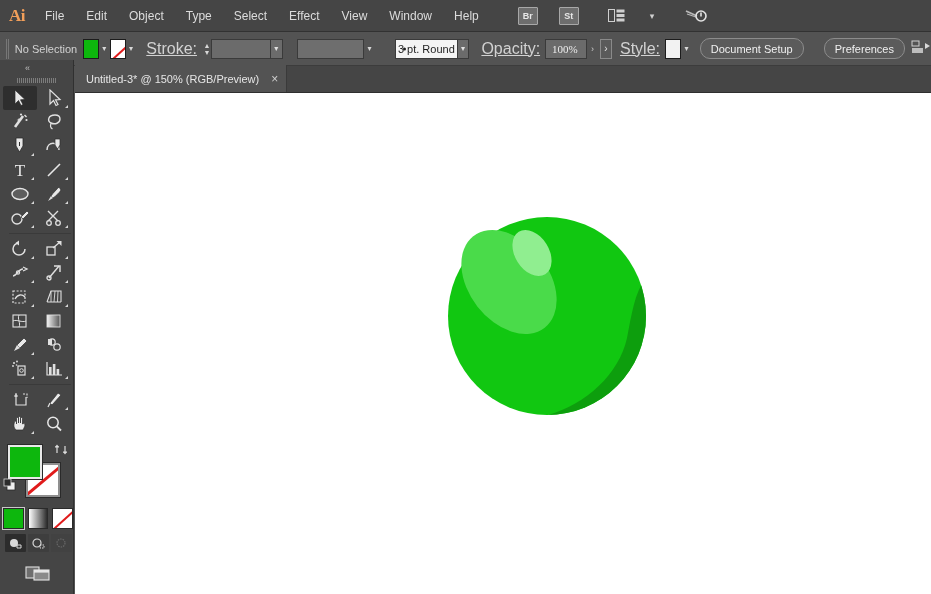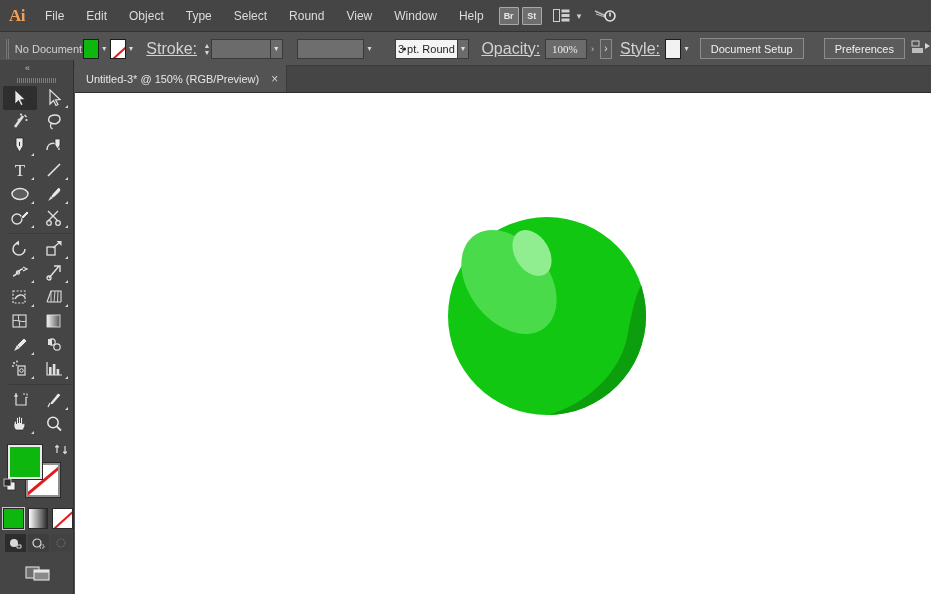--- a/index.html
+++ b/index.html
@@ -21,21 +21,21 @@
   }
   .ai-logo {
     width: 34px; height: 20px; display: flex; align-items: center;
     justify-content: center; font-size: 17px; font-weight: bold;
     color: #f29f5a; font-family: "Liberation Serif", serif; letter-spacing: -0.5px;
   }
   .menu-item {
     padding: 0 11px; height: 32px; line-height: 32px; font-size: 12px;
     color: #dcdcdc; cursor: default; white-space: nowrap;
   }
-  .menubar-right { margin-left: 4px; display: flex; align-items: center; gap: 3px; }
+  .menubar-right { margin-left: 28px; display: flex; align-items: center; gap: 21px; }
   .sq-btn {
     width: 20px; height: 18px; border: 1px solid #a8a8a8;
     background: #6e6e6e; color: #e8e8e8; font-size: 9px; font-weight: bold;
     display: flex; align-items: center; justify-content: center; border-radius: 1px;
   }
   .ws-icon { width: 22px; height: 20px; display: flex; align-items: center; justify-content: center; margin-left: 6px; }
   .chev { color: #cfcfcf; font-size: 9px; margin-left: 1px; }
   .search-ic { width: 26px; height: 22px; display: flex; align-items: center; justify-content: center; margin-left: 8px; }
 
   
@@ -91,21 +91,21 @@
     width: 16px; height: 20px; display: flex; align-items: center; justify-content: center;
     color: #e0e0e0; font-size: 8px; background: #6b6b6b; border: 1px solid #3a3a3a;
     border-left: none;
   }
   .opac-field {
     width: 56px; height: 20px; background: #6b6b6b; border: 1px solid #3a3a3a;
     display: flex; align-items: center; padding-left: 6px; font-size: 11px; color: #ececec; font-family: Liberation Serif, serif;
   }
   .tri-right { color: #cdcdcd; font-size: 9px; padding: 0 4px; }
   .pill-btn {
-    height: 21px; padding: 0 10px; border: 1px solid #8c8c8c; border-radius: 0;
+    height: 21px; padding: 0 10px; border: 1px solid #8c8c8c; border-radius: 10px;
     background: #5b5b5b; color: #f0f0f0; font-size: 11px;
     display: flex; align-items: center; white-space: nowrap;
   }
   .gt-btn {
     width: 16px; height: 20px; border: 1px solid #8a8a8a; background: #5a5a5a;
     color: #e2e2e2; font-size: 10px; display: flex; align-items: center; justify-content: center;
   }
 
   
   .tabbar {
@@ -202,21 +202,21 @@
 
 <div id="app">
 
   <div class="menubar">
     <div class="ai-logo">Ai</div>
     <div class="menu-item">File</div>
     <div class="menu-item">Edit</div>
     <div class="menu-item">Object</div>
     <div class="menu-item">Type</div>
     <div class="menu-item">Select</div>
-    <div class="menu-item">Round</div>
+    <div class="menu-item">Effect</div>
     <div class="menu-item">View</div>
     <div class="menu-item">Window</div>
     <div class="menu-item">Help</div>
 
     <div class="menubar-right">
       <div class="sq-btn">Br</div>
       <div class="sq-btn">St</div>
       <div class="ws-icon">
         <svg width="17" height="13" viewBox="0 0 17 13">
           <rect x="0.5" y="0.5" width="6" height="12" fill="none" stroke="#cfcfcf"></rect>
@@ -232,21 +232,21 @@
           <path d="M2 6 L11 9" stroke="#b9b9b9" stroke-width="1.2" fill="none"></path>
           <circle cx="16" cy="8" r="5" fill="none" stroke="#e3e3e3" stroke-width="1.6"></circle>
           <path d="M16 4.5 L16 8.5" stroke="#e3e3e3" stroke-width="1.6"></path>
         </svg>
       </div>
     </div>
   </div>
 
   <div class="controlbar">
     <div class="grip-v"></div>
-    <div style="width:96px" class="cb-label">No Document</div>
+    <div style="width:96px" class="cb-label">No Selection</div>
 
     <div class="swatch"></div>
     <div class="dd-arrow">▾</div>
 
     <div class="swatch-none"></div>
     <div class="dd-arrow">▾</div>
 
     <div class="cb-label-u" style="margin:0 6px 0 10px">Stroke:</div>
     <div class="stepper">
       <span>▲</span>

